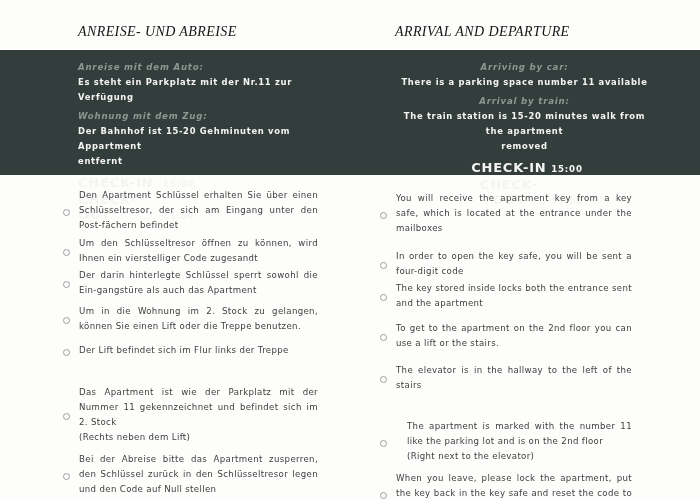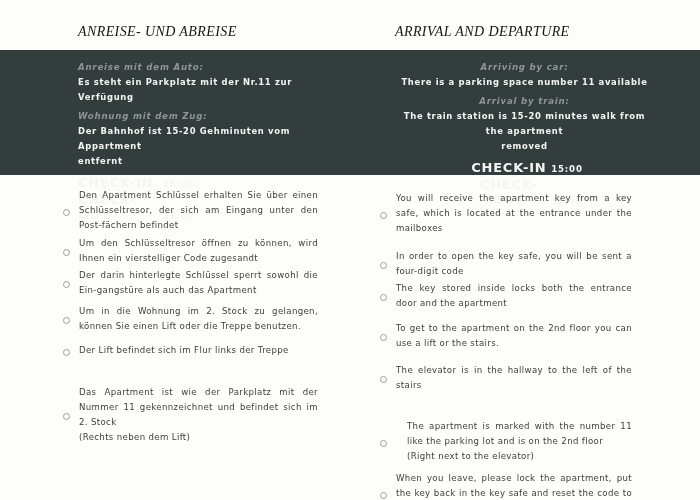--- a/index.html
+++ b/index.html
@@ -172,41 +172,48 @@
           <div class="bullet-note"></div>
         </div>
     </li>
     <li class="bullet-item">
       <span class="bullet-circle"></span>
       <div class="bullet-body">
           <div class="bullet-text">Das Apartment ist wie der Parkplatz mit der Nummer 11 gekennzeichnet und befindet sich im 2. Stock</div>
           <div class="bullet-note">(Rechts neben dem Lift)</div>
         </div>
     </li>
+    <li class="bullet-item">
+      <span class="bullet-circle"></span>
+      <div class="bullet-body">
+          <div class="bullet-text">Bei der Abreise bitte das Apartment zusperren, den Schlüssel zurück in den Schlüsseltresor legen und den Code auf Null stellen</div>
+          <div class="bullet-note"></div>
+        </div>
+    </li>
   </ul>
 
   <ul class="bullets en">
     <li class="bullet-item">
       <span class="bullet-circle"></span>
       <div class="bullet-body">
           <div class="bullet-text">You will receive the apartment key from a key safe, which is located at the entrance under the mailboxes</div>
           <div class="bullet-note"></div>
         </div>
     </li>
     <li class="bullet-item">
       <span class="bullet-circle"></span>
       <div class="bullet-body">
           <div class="bullet-text">In order to open the key safe, you will be sent a four-digit code</div>
           <div class="bullet-note"></div>
         </div>
     </li>
     <li class="bullet-item">
       <span class="bullet-circle"></span>
       <div class="bullet-body">
-          <div class="bullet-text">The key stored inside locks both the entrance door and the apartment</div>
+          <div class="bullet-text">The key stored inside locks both the entrance sent and the apartment</div>
           <div class="bullet-note"></div>
         </div>
     </li>
     <li class="bullet-item">
       <span class="bullet-circle"></span>
       <div class="bullet-body">
           <div class="bullet-text">To get to the apartment on the 2nd floor you can use a lift or the stairs.</div>
           <div class="bullet-note"></div>
         </div>
     </li>

